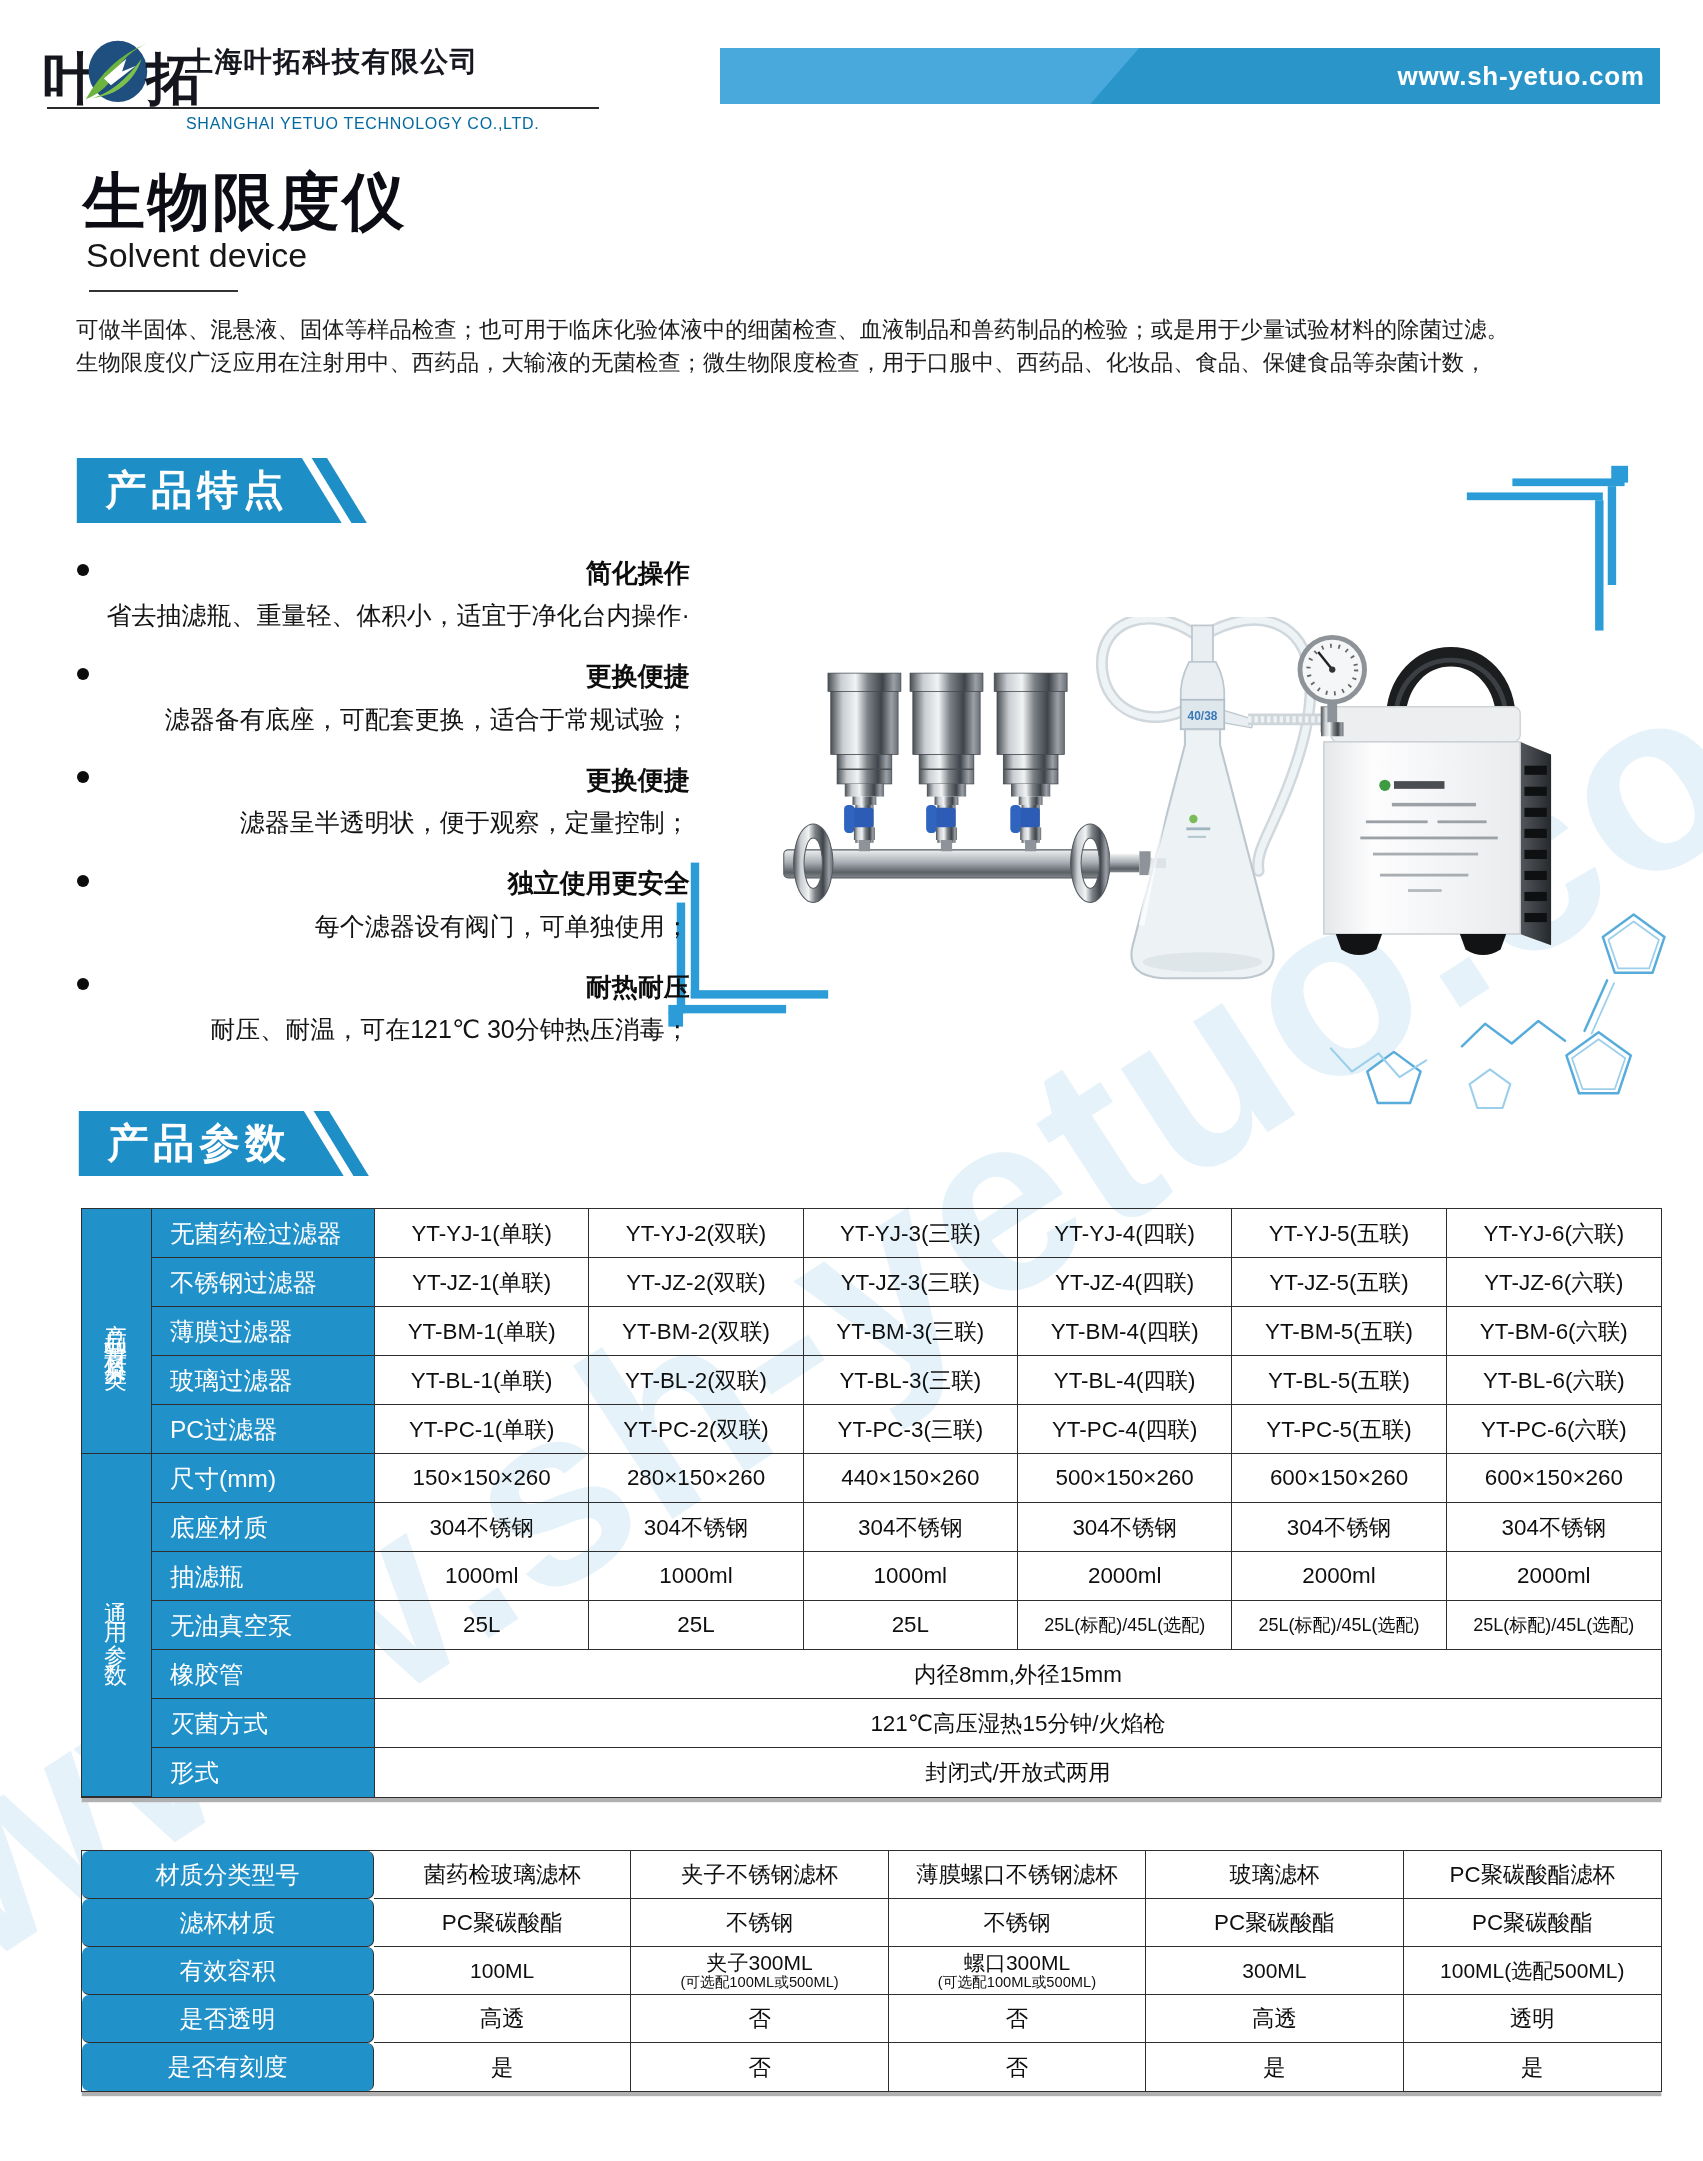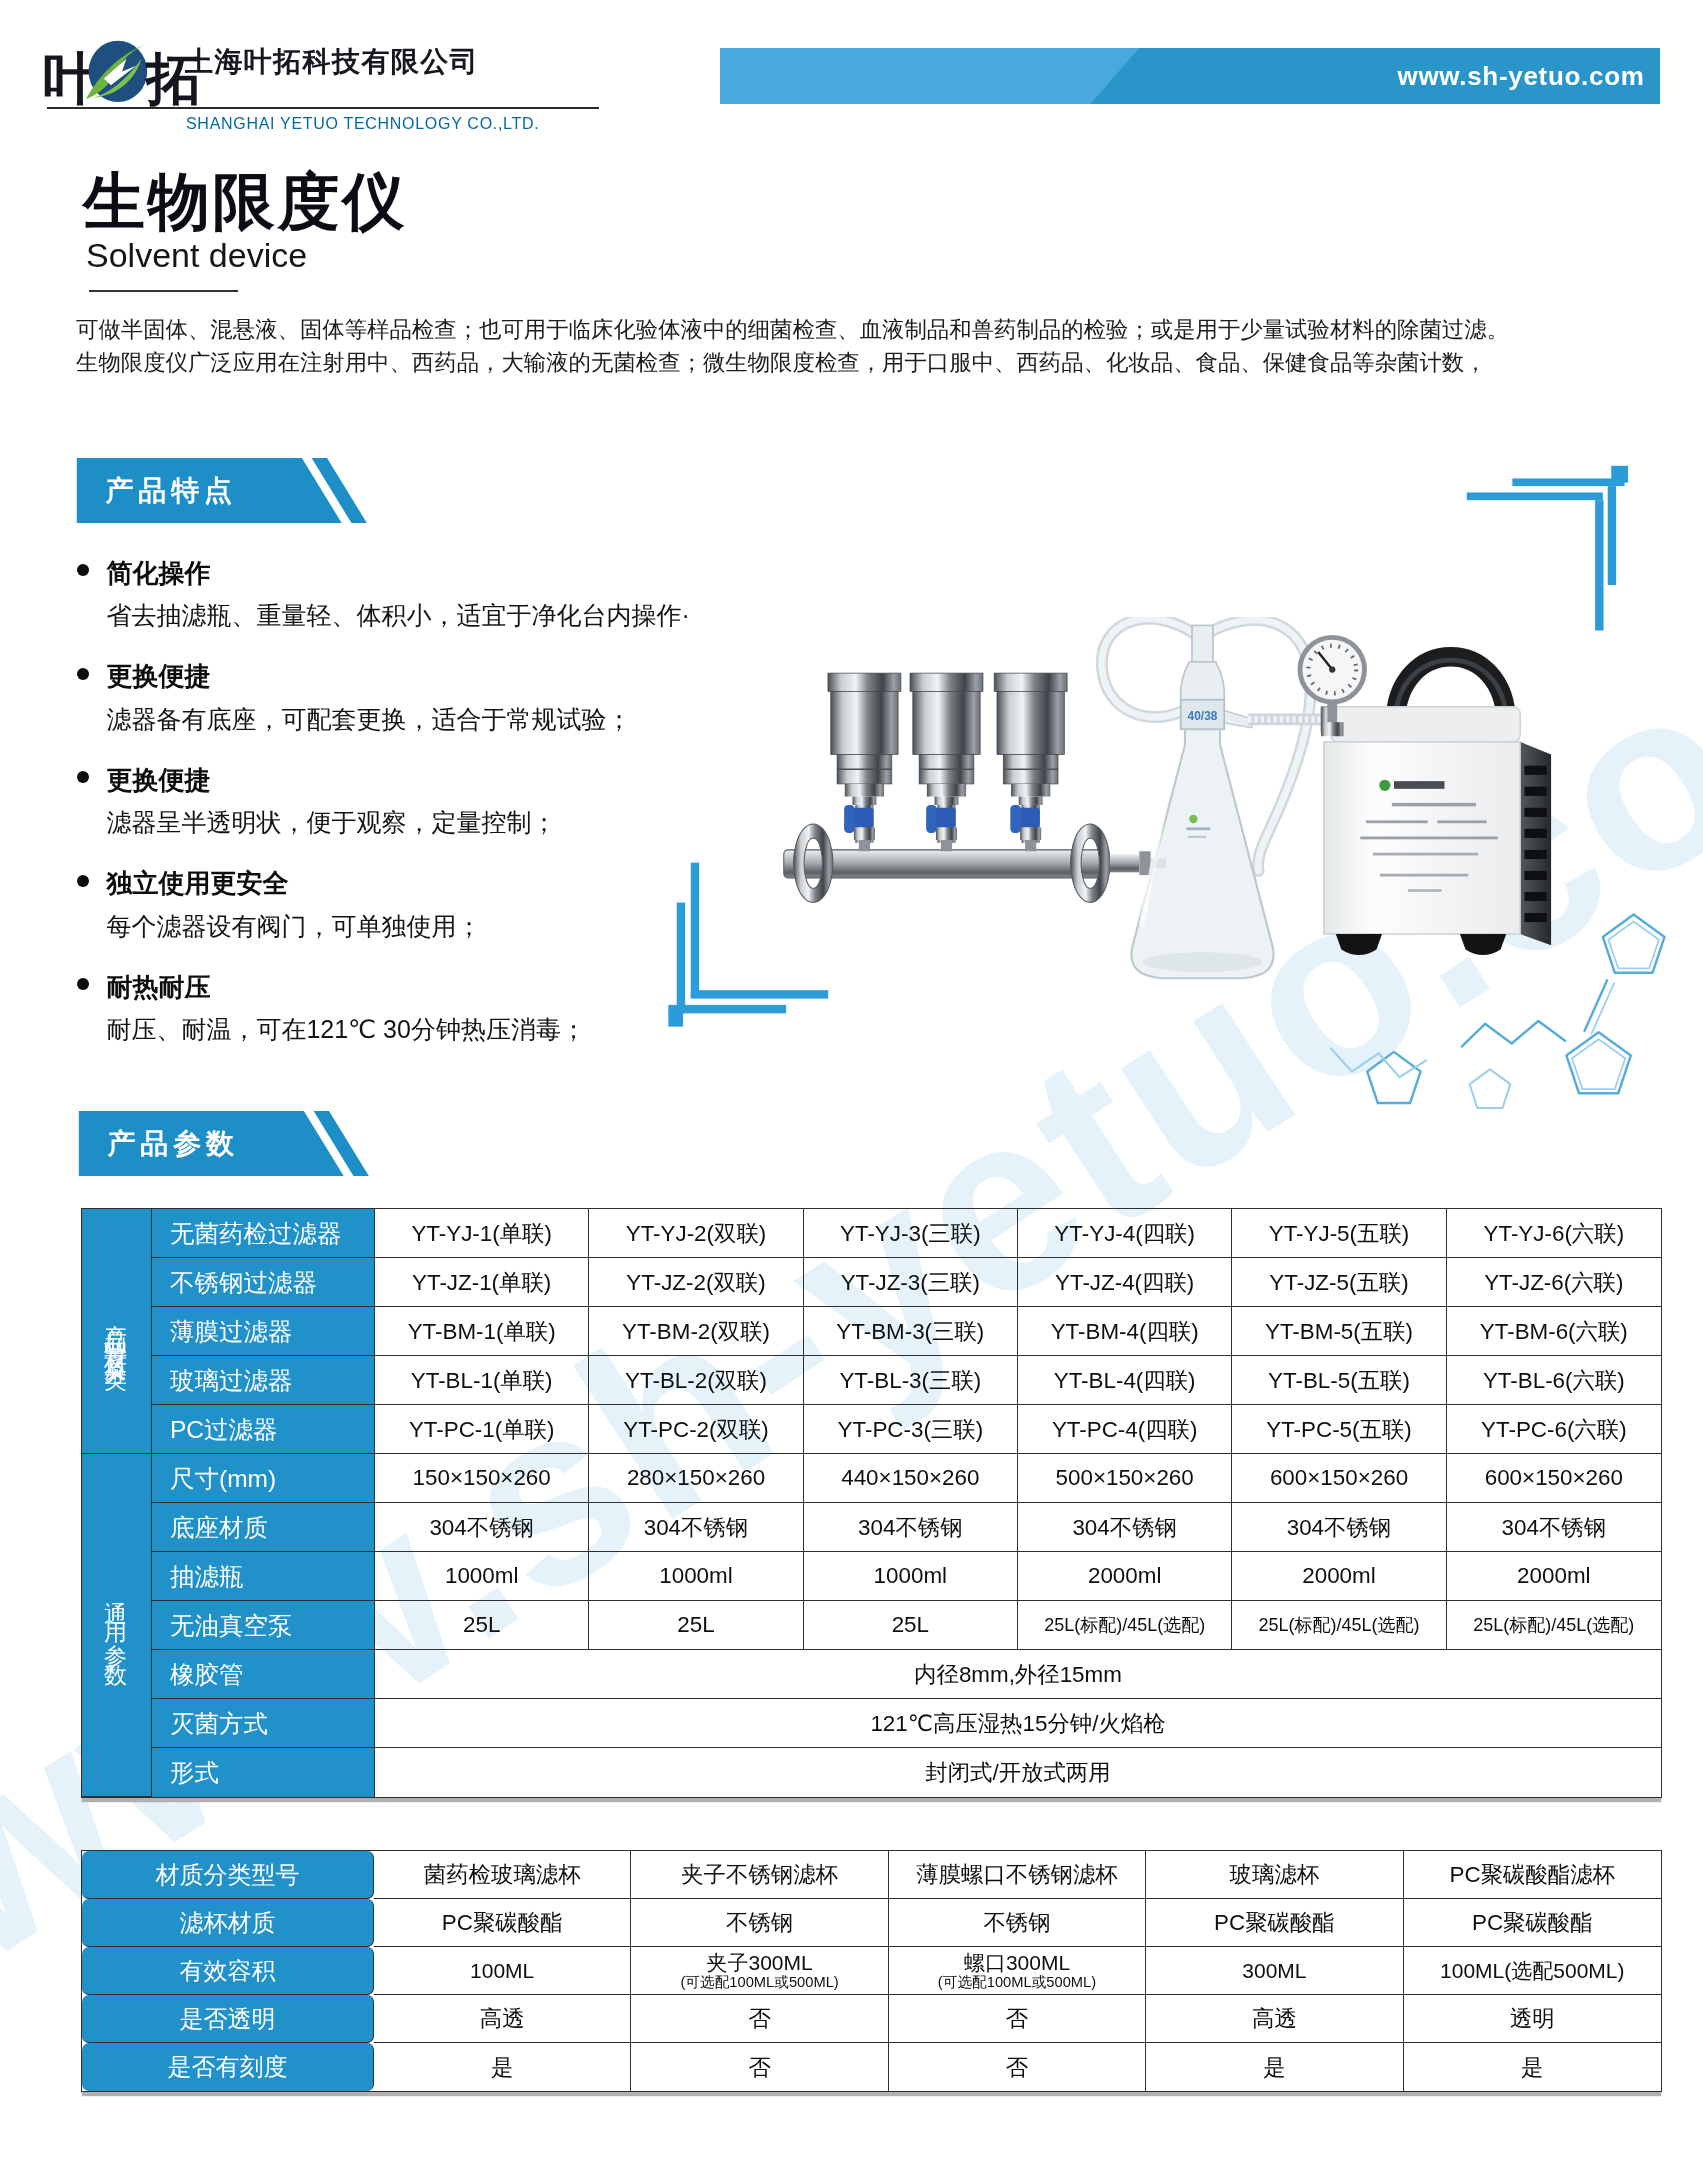--- a/index.html
+++ b/index.html
@@ -30,25 +30,25 @@
     clip-path:polygon(0 0,44.6% 0,39.4% 100%,0 100%);}
   #site-url{position:absolute;right:15.4px;top:0;line-height:56px;color:#fff;font-size:26px;font-weight:600;letter-spacing:0.7px;}
   
   #title-cn{position:absolute;left:83px;top:160px;font-size:62px;font-weight:900;letter-spacing:2.8px;color:#0c0c14;z-index:5;}
   #title-en{position:absolute;left:86px;top:236px;font-size:34px;font-weight:500;color:#161616;z-index:5;}
   #title-underline{position:absolute;left:89px;top:290px;width:149px;height:2.1px;background:#333;z-index:5;}
   
   #intro{position:absolute;left:76px;top:313px;font-size:22.4px;line-height:33px;color:#1c1c1c;white-space:nowrap;z-index:5;}
   
   .sec-head{position:absolute;width:393px;height:65px;z-index:6;}
-  .sec-head .txt{position:absolute;left:29.4px;top:0;line-height:65px;color:#fff;font-size:28px;font-weight:700;letter-spacing:4.9px;}
+  .sec-head .txt{position:absolute;left:29.4px;top:0;line-height:65px;color:#fff;font-size:41px;font-weight:700;letter-spacing:4.9px;}
   #feat-head{left:76px;top:458px;} #param-head{left:78px;top:1111px;}
   
   #features{position:absolute;left:77px;top:556px;z-index:5;}
-  .feat{margin-bottom:27px;position:relative;padding-left:29.4px;}
+  .feat{margin-bottom:27px;position:relative;padding-left:29.4px;text-align:right;}
   .feat .dot{position:absolute;left:0;top:8.4px;width:12px;height:12px;border-radius:50%;background:#0c0c0c;}
   .feat .ft{font-size:26px;font-weight:700;color:#0d0d0d;white-space:nowrap;}
   .feat .fd{font-size:25px;color:#141414;margin-top:8.4px;white-space:nowrap;}
   
   .tblwrap{position:absolute;left:81px;width:1581px;z-index:4;border:1.4px solid #2e2e2e;
     box-shadow:0 4.9px 0 -0.7px #b0b0b0;display:grid;}
   #table1{top:1208px;grid-template-columns:70px 223px repeat(6,1fr);grid-auto-rows:49px;}
   #table2{top:1850px;grid-template-columns:292px repeat(5,1fr);grid-auto-rows:48px;}
   .cell{border-right:1.4px solid #2e2e2e;border-bottom:1.4px solid #2e2e2e;display:flex;
     align-items:center;justify-content:center;text-align:center;overflow:hidden;}

